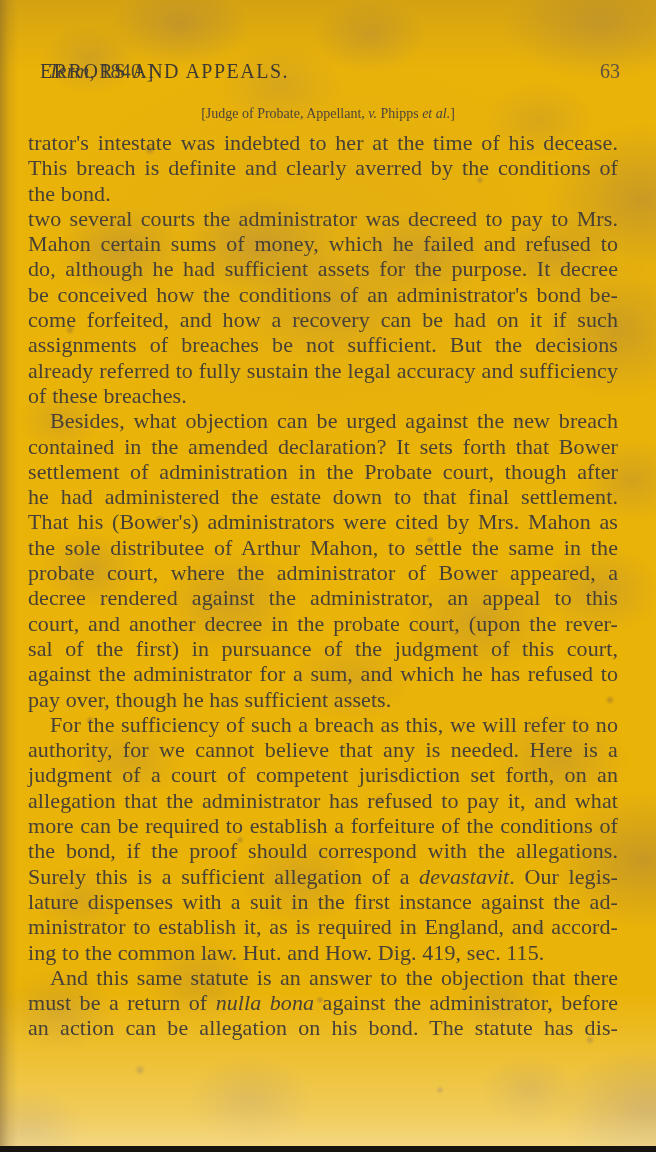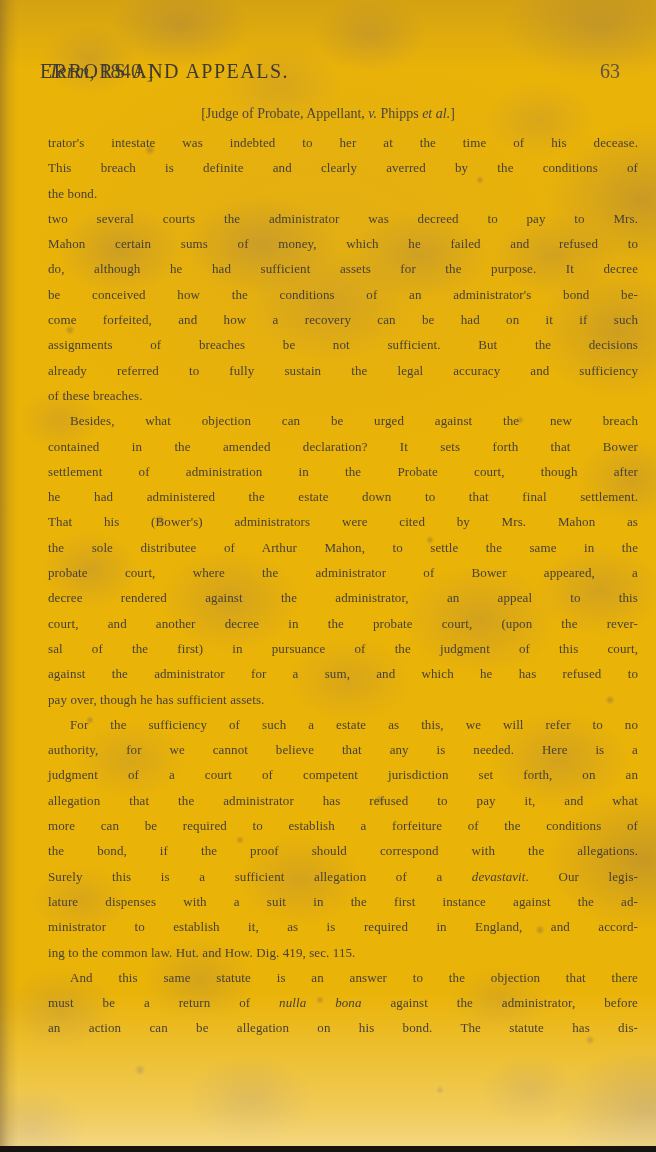--- a/index.html
+++ b/index.html
@@ -70,21 +70,21 @@
   
   .header{position:absolute;top:60px;left:40px;width:588px;height:26px;font-size:20px;}
   .h-left{position:absolute;left:8px;top:0;letter-spacing:.3px;}
   .h-left em{font-style:italic;}
   .h-center{position:absolute;left:0;right:0;top:0;text-align:left;letter-spacing:1.5px;color:#3f3a31;}
   .h-right{position:absolute;right:8px;top:0;color:#5d5243;}
   
   .caption{position:absolute;top:106px;left:0;width:656px;text-align:center;font-size:14px;color:#4c463b;}
   .caption em{font-style:italic;}
   
-  .body{position:absolute;top:130px;left:48px;width:590px;font-size:13px;}
+  .body{position:absolute;top:130px;left:28px;width:590px;font-size:22px;}
   .line{
     height:25.3px;line-height:25.3px;
     text-align:justify;text-align-last:justify;
     white-space:normal;letter-spacing:.1px;
   }
   .line.indent{text-indent:22px;}
   .line.end{text-align-last:left;}
   .line em{font-style:italic;}
 </style>
 </head>
@@ -118,21 +118,21 @@
       <div class="line"><span>settlement of administration in the Probate court, though after</span></div>
       <div class="line"><span>he had administered the estate down to that final settlement.</span></div>
       <div class="line"><span>That his (Bower's) administrators were cited by Mrs. Mahon as</span></div>
       <div class="line"><span>the sole distributee of Arthur Mahon, to settle the same in the</span></div>
       <div class="line"><span>probate court, where the administrator of Bower appeared, a</span></div>
       <div class="line"><span>decree rendered against the administrator, an appeal to this</span></div>
       <div class="line"><span>court, and another decree in the probate court, (upon the rever-</span></div>
       <div class="line"><span>sal of the first) in pursuance of the judgment of this court,</span></div>
       <div class="line"><span>against the administrator for a sum, and which he has refused to</span></div>
       <div class="line end"><span>pay over, though he has sufficient assets.</span></div>
-      <div class="line indent"><span>For the sufficiency of such a estate as this, we will refer to no</span></div>
+      <div class="line indent"><span>For the sufficiency of such a breach as this, we will refer to no</span></div>
       <div class="line"><span>authority, for we cannot believe that any is needed. Here is a</span></div>
       <div class="line"><span>judgment of a court of competent jurisdiction set forth, on an</span></div>
       <div class="line"><span>allegation that the administrator has refused to pay it, and what</span></div>
       <div class="line"><span>more can be required to establish a forfeiture of the conditions of</span></div>
       <div class="line"><span>the bond, if the proof should correspond with the allegations.</span></div>
       <div class="line"><span>Surely this is a sufficient allegation of a </span><em>devastavit</em><span>. Our legis-</span></div>
       <div class="line"><span>lature dispenses with a suit in the first instance against the ad-</span></div>
       <div class="line"><span>ministrator to establish it, as is required in England, and accord-</span></div>
       <div class="line end"><span>ing to the common law. Hut. and How. Dig. 419, sec. 115.</span></div>
       <div class="line indent"><span>And this same statute is an answer to the objection that there</span></div>

